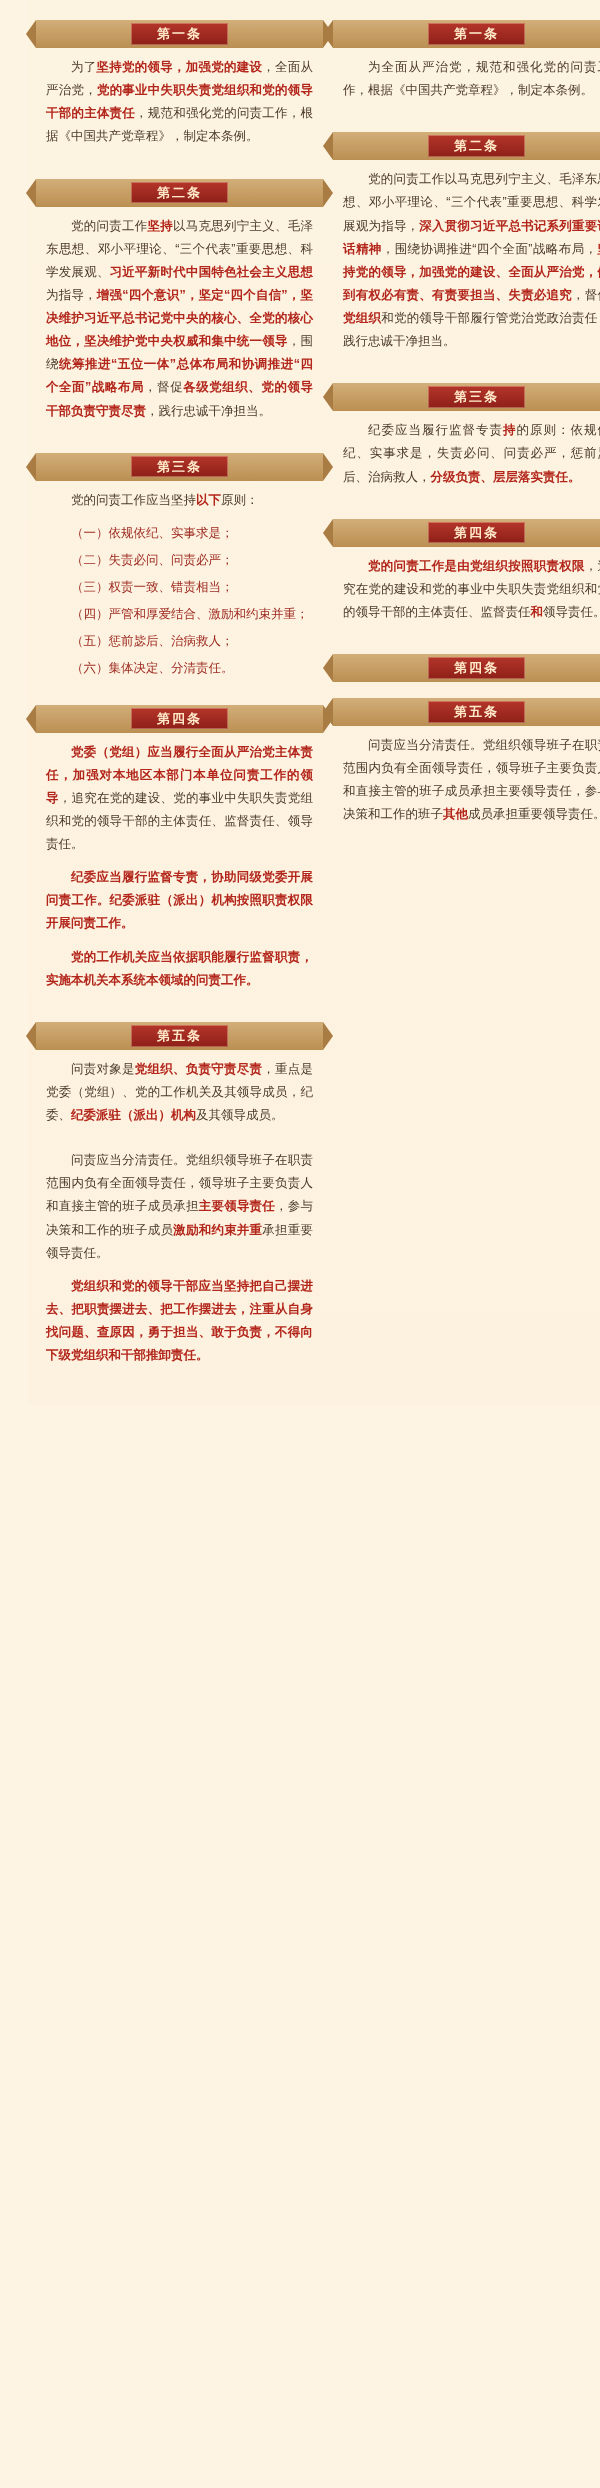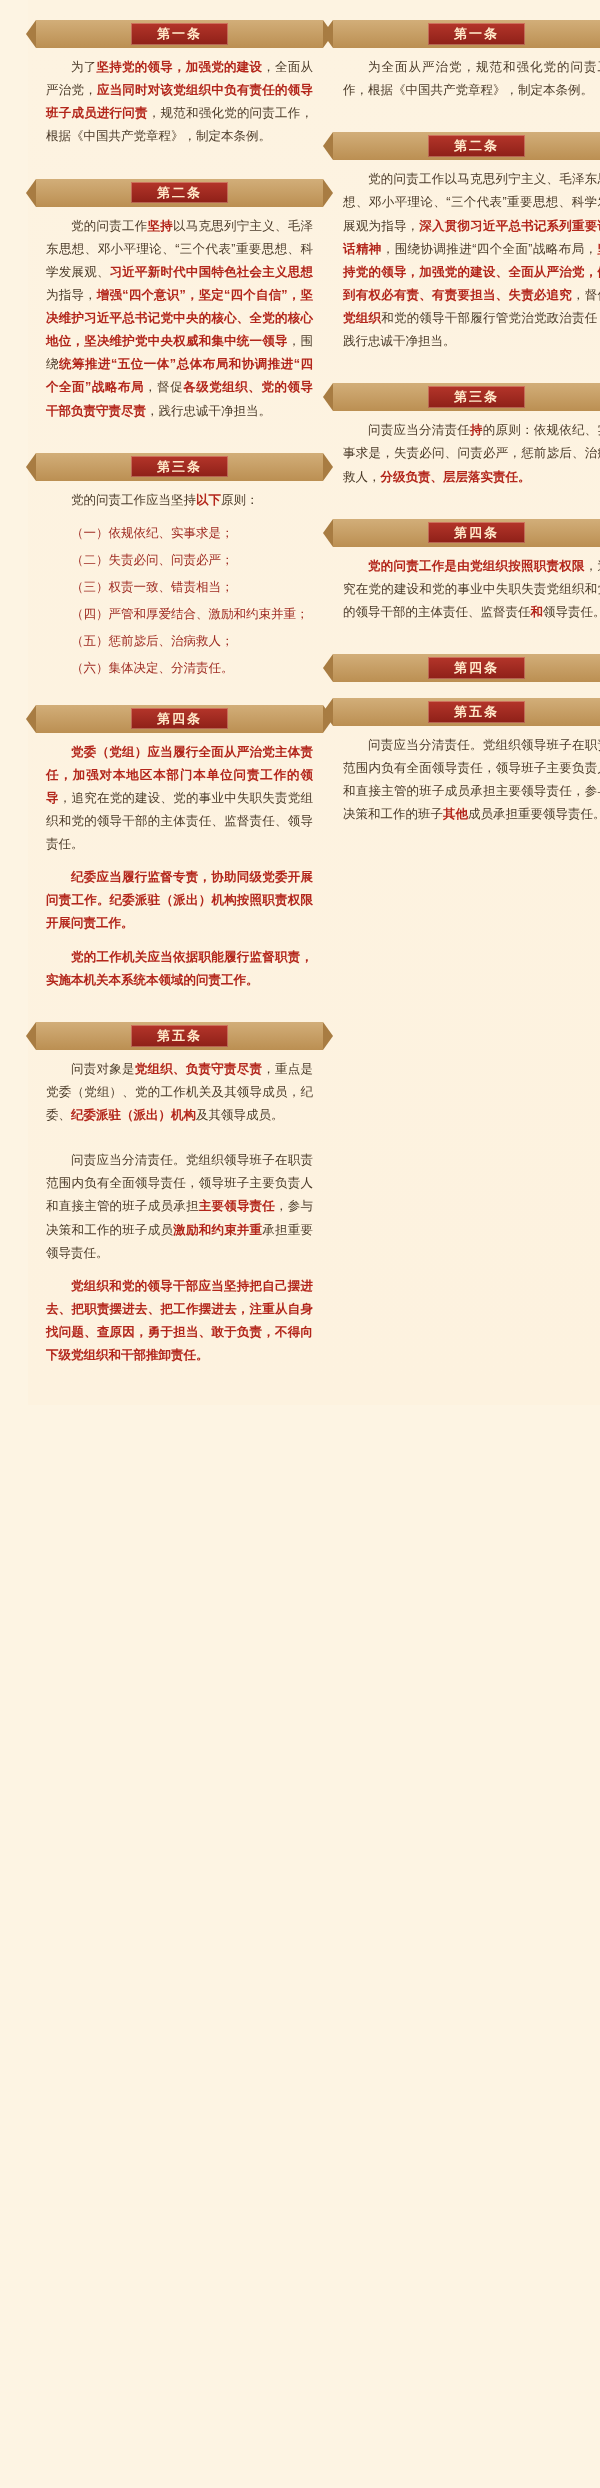--- a/index.html
+++ b/index.html
@@ -86,21 +86,21 @@
 </head>
 <body>
 
 <div class="page">
   <div class="cols">
     <div class="col" id="col-left">
         <div class="banner">
           <div class="banner-inner">第一条</div>
         </div>
         <div class="block">
-          <p class="para"><span class="n">为了</span><span class="hl">坚持党的领导，加强党的建设</span><span class="n">，全面从严治党，</span><span class="hl">应当同时对该党组织中负有责任的领导班子成员进行问责</span><span class="n">，规范和强化党的问责工作，根据《中国共产党章程》，制定本条例。</span></p>
+          <p class="para"><span class="n">为了</span><span class="hl">坚持党的领导，加强党的建设</span><span class="n">，全面从严治党，</span><span class="hl">党的事业中失职失责党组织和党的领导干部的主体责任</span><span class="n">，规范和强化党的问责工作，根据《中国共产党章程》，制定本条例。</span></p>
         </div>
         <div class="banner">
           <div class="banner-inner">第二条</div>
         </div>
         <div class="block">
           <p class="para"><span class="n">党的问责工作</span><span class="hl">坚持</span><span class="n">以马克思列宁主义、毛泽东思想、邓小平理论、“三个代表”重要思想、科学发展观、</span><span class="hl">习近平新时代中国特色社会主义思想</span><span class="n">为指导，</span><span class="hl">增强“四个意识”，坚定“四个自信”，坚决维护习近平总书记党中央的核心、全党的核心地位，坚决维护党中央权威和集中统一领导</span><span class="n">，围绕</span><span class="hl">统筹推进“五位一体”总体布局和协调推进“四个全面”战略布局</span><span class="n">，督促</span><span class="hl">各级党组织、党的领导干部</span><span class="hl">负责守责尽责</span><span class="n">，践行忠诚干净担当。</span></p>
         </div>
         <div class="banner">
           <div class="banner-inner">第三条</div>
         </div>
@@ -142,21 +142,21 @@
         <div class="banner">
           <div class="banner-inner">第二条</div>
         </div>
         <div class="block">
           <p class="para"><span class="n">党的问责工作以马克思列宁主义、毛泽东思想、邓小平理论、“三个代表”重要思想、科学发展观为指导，</span><span class="hl">深入贯彻习近平总书记系列重要讲话精神</span><span class="n">，围绕协调推进“四个全面”战略布局，</span><span class="hl">坚持党的领导，加强党的建设、全面从严治党，做到有权必有责、有责要担当、失责必追究</span><span class="n">，督促</span><span class="hl">党组织</span><span class="n">和党的领导干部履行管党治党政治责任，践行忠诚干净担当。</span></p>
         </div>
         <div class="banner">
           <div class="banner-inner">第三条</div>
         </div>
         <div class="block">
-          <p class="para"><span class="n">问责应当分清责任</span><span class="hl">持</span><span class="n">的原则：依规依纪、实事求是，失责必问、问责必严，惩前毖后、治病救人，</span><span class="hl">分级负责、层层落实责任。</span></p>
+          <p class="para"><span class="n">纪委应当履行监督专责</span><span class="hl">持</span><span class="n">的原则：依规依纪、实事求是，失责必问、问责必严，惩前毖后、治病救人，</span><span class="hl">分级负责、层层落实责任。</span></p>
         </div>
         <div class="banner">
           <div class="banner-inner">第四条</div>
         </div>
         <div class="block">
           <p class="para"><span class="hl">党的问责工作是由党组织按照职责权限</span><span class="n">，追究在党的建设和党的事业中失职失责党组织和党的领导干部的主体责任、监督责任</span><span class="hl">和</span><span class="n">领导责任。</span></p>
         </div>
         <div class="banner">
           <div class="banner-inner">第四条</div>
         </div>

